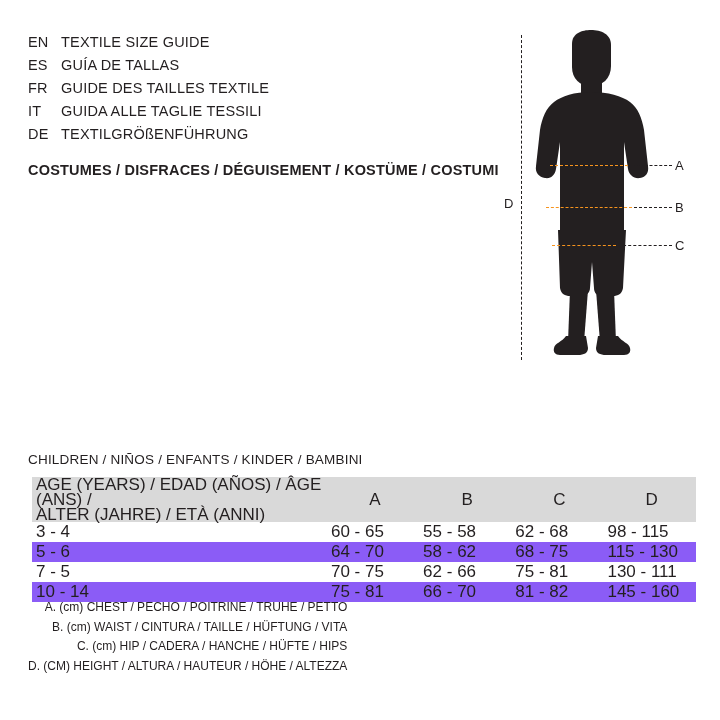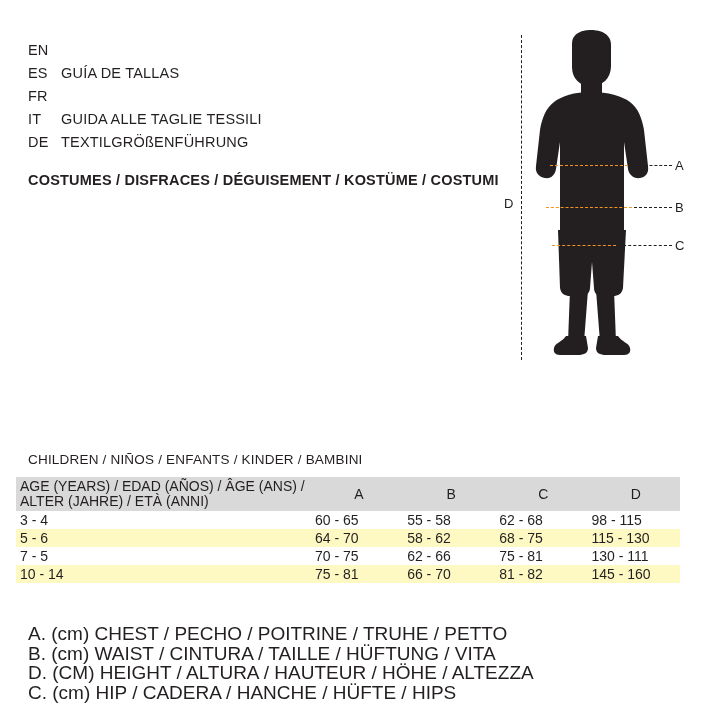--- a/index.html
+++ b/index.html
@@ -15,40 +15,39 @@
     position: relative;
     overflow: hidden;
   }
 
   
   .lang-block {
     position: absolute;
     left: 28px;
     top: 34px;
     width: 470px;
-    margin-top: 8px;
   }
   .lang-row {
     display: flex;
     align-items: baseline;
     height: 23px;
     font-size: 14.5px;
     letter-spacing: 0.2px;
   }
   .lang-code {
     width: 33px;
     flex: none;
   }
   .lang-text {
     flex: 1;
   }
   .costumes-line {
     position: absolute;
     left: 28px;
-    top: 172px;
+    top: 162px;
     font-size: 14.5px;
     font-weight: bold;
     letter-spacing: 0.2px;
   }
 
   
   .figure-area {
     position: absolute;
     left: 490px;
     top: 30px;
@@ -96,25 +95,25 @@
   
   .table-title {
     position: absolute;
     left: 28px;
     top: 452px;
     font-size: 13.5px;
     letter-spacing: 0.2px;
   }
   table.size-table {
     position: absolute;
-    left: 16px;
+    left: 32px;
     top: 477px;
     width: 664px;
     border-collapse: collapse;
-    font-size: 14px;
+    font-size: 17px;
   }
   table.size-table th,
   table.size-table td {
     text-align: left;
     font-weight: normal;
     padding: 0;
     vertical-align: middle;
   }
   table.size-table thead th {
     background: #d9d9d9;
@@ -123,51 +122,54 @@
     padding-left: 4px;
   }
   table.size-table thead th.col-head {
     text-align: center;
   }
   table.size-table tbody td {
     height: 18px;
     padding-left: 4px;
   }
   table.size-table tbody tr.shaded td {
-    background: #fef9c3;
+    background: #8b5cf6;
   }
   .col-age { width: 300px; }
   .col-m   { width: 91px; }
   td.meas-cell { padding-left: 0; }
 
   .head-line2 { display: block; }
 
   
   .legend {
     position: absolute;
     left: 28px;
-    top: 624px;
-    font-size: 19px;
+    top: 598px;
+    font-size: 12px;
     line-height: 19.5px;
+    text-align: right;
   }
   .legend div { white-space: nowrap; }
 </style>
 </head>
 <body>
 
 <div class="lang-block">
   <div class="lang-row">
     <span class="lang-code">EN</span>
+    <span class="lang-text">TEXTILE SIZE GUIDE</span>
   </div>
   <div class="lang-row">
     <span class="lang-code">ES</span>
     <span class="lang-text">GUÍA DE TALLAS</span>
   </div>
   <div class="lang-row">
     <span class="lang-code">FR</span>
+    <span class="lang-text">GUIDE DES TAILLES TEXTILE</span>
   </div>
   <div class="lang-row">
     <span class="lang-code">IT</span>
     <span class="lang-text">GUIDA ALLE TAGLIE TESSILI</span>
   </div>
   <div class="lang-row">
     <span class="lang-code">DE</span>
     <span class="lang-text">TEXTILGRÖßENFÜHRUNG</span>
   </div>
 </div>
@@ -270,15 +272,15 @@
       <td class="meas-cell">66 - 70</td>
       <td class="meas-cell">81 - 82</td>
       <td class="meas-cell">145 - 160</td>
     </tr>
   </tbody>
 </table>
 
 <div class="legend">
   <div>A. (cm) CHEST / PECHO / POITRINE / TRUHE / PETTO</div>
   <div>B. (cm) WAIST / CINTURA / TAILLE / HÜFTUNG / VITA</div>
+  <div>C. (cm) HIP / CADERA / HANCHE / HÜFTE / HIPS</div>
   <div>D. (CM) HEIGHT / ALTURA / HAUTEUR / HÖHE / ALTEZZA</div>
-  <div>C. (cm) HIP / CADERA / HANCHE / HÜFTE / HIPS</div>
 </div>
 
 </body></html>

